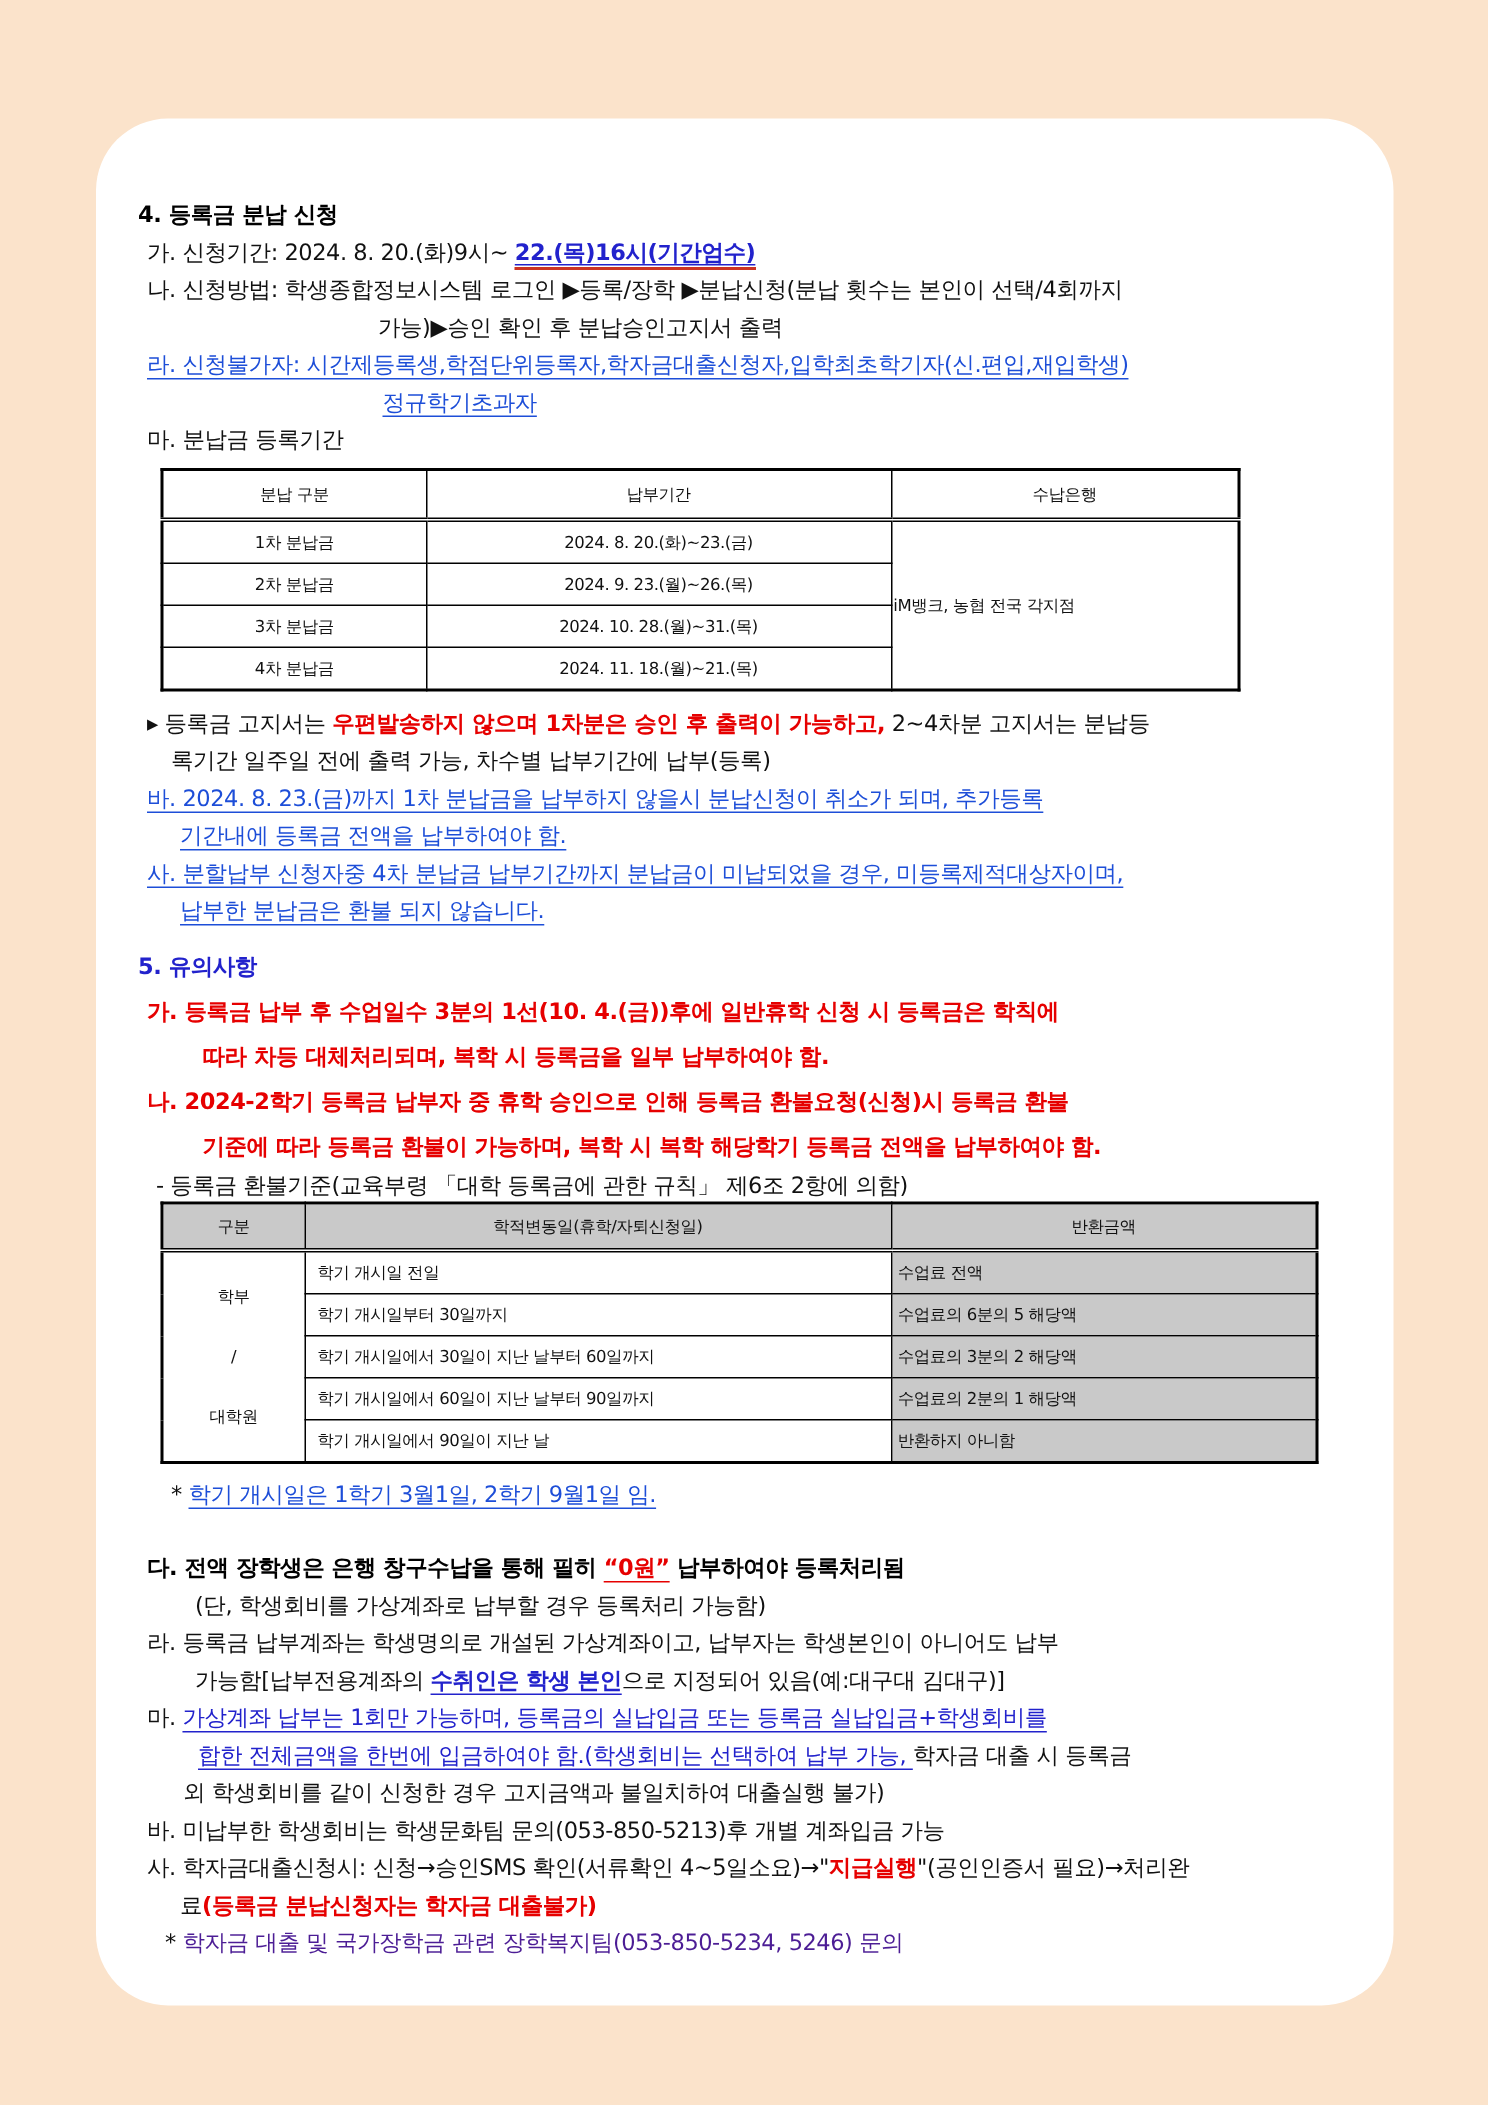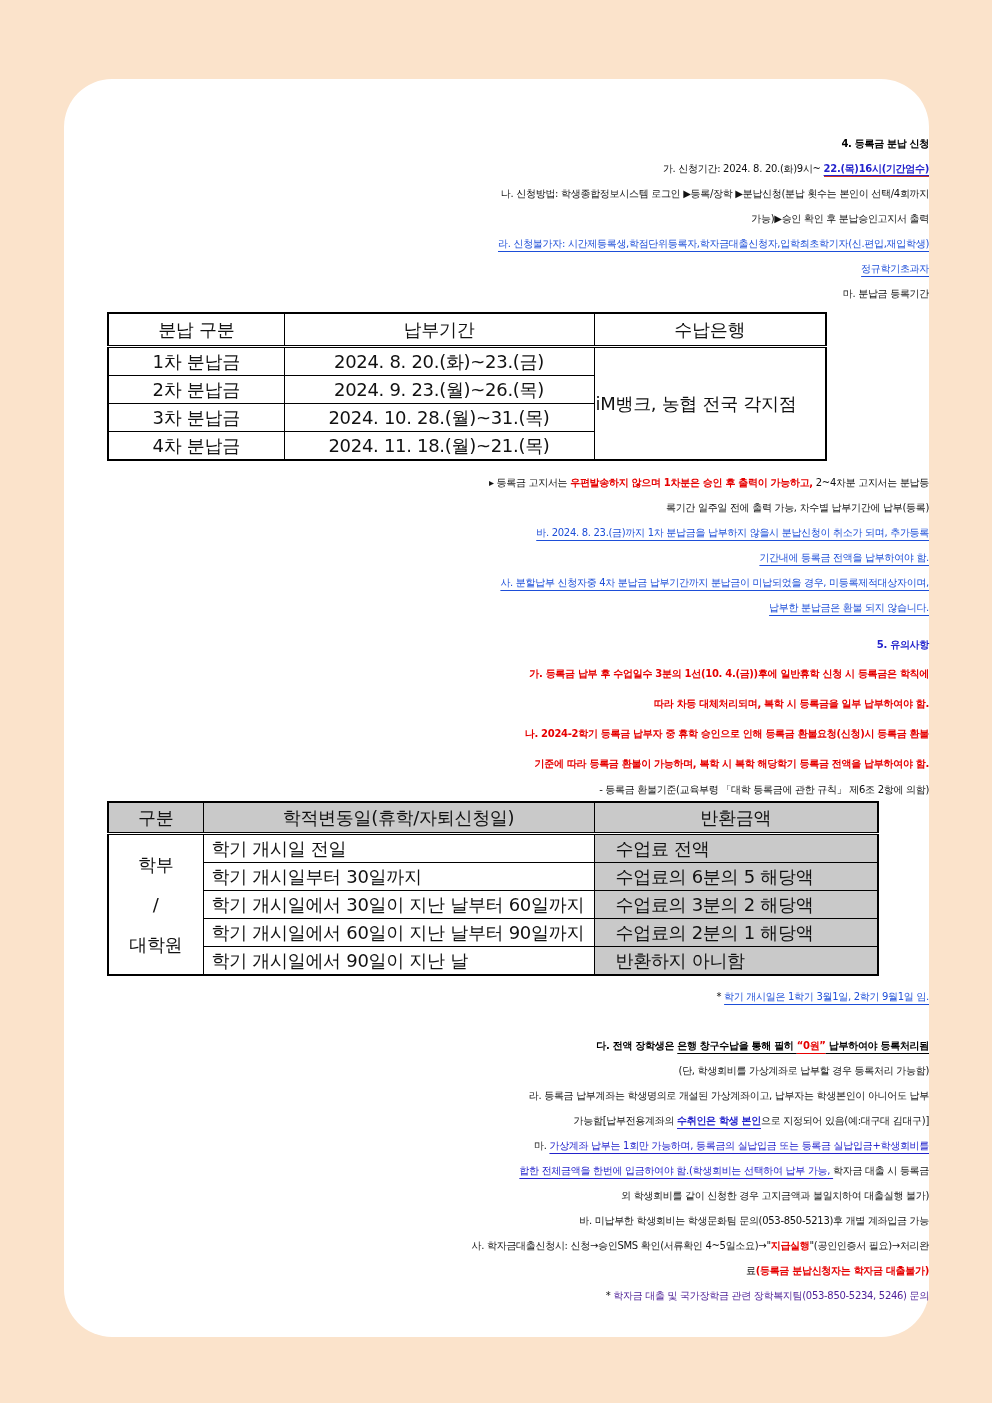--- a/index.html
+++ b/index.html
@@ -13,63 +13,63 @@
   .card{
     position:absolute;left:64px;top:79px;
     width:865px;height:1258px;
     background:#FFFFFF;border-radius:48px;
   }
   #doc-body{
     padding:52px 0 0 28px;
     color:#111;
   }
   .line{
-    line-height:25px;font-size:10px;
-    white-space:nowrap;letter-spacing:-0.3px;text-align:right;
+    line-height:25px;font-size:15px;
+    white-space:nowrap;letter-spacing:-0.3px;
   }
   .tall{line-height:30px;}
   .short{line-height:22px;}
   
   .k{color:#111;}
   .kb{color:#000;font-weight:bold;}
   .ku{color:#1d4ed8;text-decoration:underline;text-underline-offset:4px;}
-  .kbu{color:#000;font-weight:bold;text-decoration:underline;text-underline-offset:4px;}
+  .kbu{color:#000;font-weight:bold;text-underline-offset:4px;}
   .r{color:#E60000;font-weight:bold;}
   .ru{color:#E60000;font-weight:bold;text-decoration:underline;text-underline-offset:4px;}
   .b{color:#4c1d95;}
   .bb{color:#2222CC;font-weight:bold;}
   .bu{color:#2222CC;text-decoration:underline;text-underline-offset:4px;}
   .bbu{color:#2222CC;font-weight:bold;text-decoration:underline;text-underline-offset:4px;}
   .link{
     color:#2222CC;font-weight:bold;
     text-decoration:underline;text-underline-offset:3px;
     border-bottom:2px solid #CC3322;padding-bottom:1px;
     cursor:pointer;
   }
   
   table{border-collapse:collapse;margin-left:15px;table-layout:fixed;}
-  th,td{border:1px solid #000;font-size:18px;letter-spacing:-0.3px;overflow:hidden;}
+  th,td{border:1px solid #000;font-size:11px;letter-spacing:-0.3px;overflow:hidden;}
   table{border:2px solid #000;}
   th{font-weight:normal;border-bottom:3px double #000;}
   #t1{width:718px;}
   #t1 col:nth-child(1){width:176px;}
   #t1 col:nth-child(2){width:310px;}
   #t1 col:nth-child(3){width:232px;}
   #t1 th{height:29px;text-align:center;}
   #t1 td{height:25px;text-align:center;}
   #t1 td.bank{text-align:left;}
   #t2{width:770px;}
   #t2 col:nth-child(1){width:95px;}
   #t2 col:nth-child(2){width:391px;}
   #t2 col:nth-child(3){width:284px;}
   #t2 th{height:27px;text-align:center;background:#C9C9C9;}
   #t2 td{height:25px;}
   #t2 td.grp{text-align:center;line-height:40px;}
   #t2 td.desc{text-align:left;padding-left:8px;border-radius:13px;}
-  #t2 td.ret{text-align:left;padding-left:21px;background:#C9C9C9;}
+  #t2 td.ret{text-align:left;padding-left:4px;background:#C9C9C9;}
 </style>
 </head>
 <body>
 
 <div class="card">
   <div id="doc-body">
       <div class="line" style="margin-top: 0px; margin-left: 0px;"><span class="kb">4. 등록금 분납 신청</span></div>
       <div class="line" style="margin-top: 0px; margin-left: 6px;"><span class="k">가. 신청기간: 2024. 8. 20.(화)9시~ </span><span class="link">22.(목)16시(기간엄수)</span></div>
       <div class="line" style="margin-top: 0px; margin-left: 6px;"><span class="k">나. 신청방법: 학생종합정보시스템 로그인 ▶등록/장학 ▶분납신청(분납 횟수는 본인이 선택/4회까지</span></div>
       <div class="line" style="margin-top: 0px; margin-left: 160px;"><span class="k">가능)▶승인 확인 후 분납승인고지서 출력</span></div>

